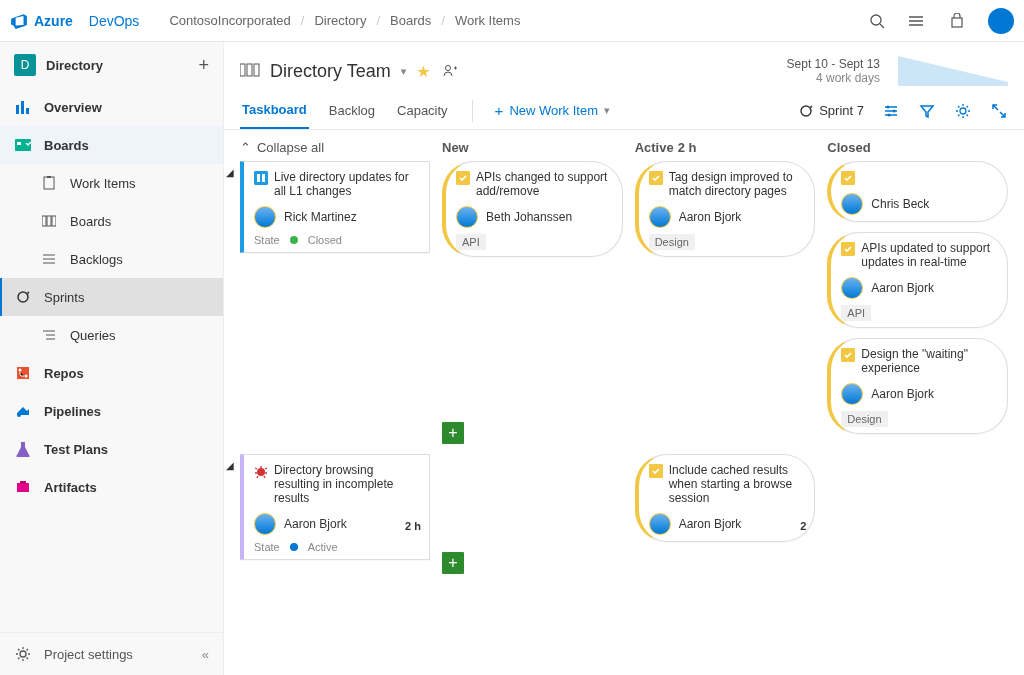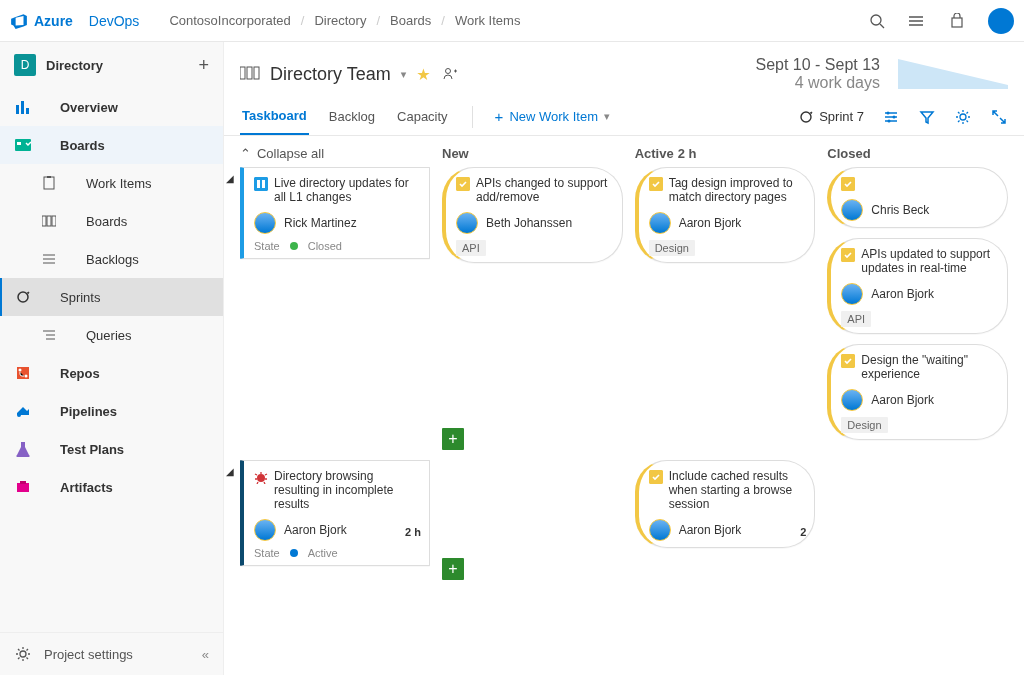--- a/index.html
+++ b/index.html
@@ -11,54 +11,54 @@
 .breadcrumb span.sep { color: #ccc; }
 .top-icons { margin-left: auto; display: flex; align-items: center; gap: 22px; }
 .top-icons .circle-avatar { width: 26px; height: 26px; border-radius: 50%; background: #0078d4; }
 .icon-btn { display: inline-flex; align-items: center; justify-content: center; width: 18px; height: 18px; color: #555; cursor: pointer; }
 .layout { display: flex; height: calc(675px - 42px); }
 .sidebar { width: 224px; background: #f8f8f8; border-right: 1px solid #eee; display: flex; flex-direction: column; }
 .proj-row { display: flex; align-items: center; padding: 12px 14px; gap: 10px; }
 .proj-badge { width: 22px; height: 22px; background: #0a9396; color: #fff; display: flex; align-items: center; justify-content: center; border-radius: 2px; font-size: 12px; }
 .proj-name { font-weight: 700; flex: 1; }
 .plus-icon { color: #555; font-size: 18px; }
-.nav-item { display: flex; align-items: center; gap: 28px; padding: 10px 14px; color: #333; cursor: pointer; }
+.nav-item { display: flex; align-items: center; gap: 12px; padding: 10px 14px; color: #333; cursor: pointer; }
 .nav-item.sub { padding-left: 40px; }
 .nav-item.section { font-weight: 600; }
 .nav-item.selected { background: #e0e0e0; border-left: 2px solid #0078d4; padding-left: 12px; }
 .nav-item.active-section { background: #eef4fa; }
 .nav-icon { width: 18px; height: 18px; display: inline-flex; align-items: center; justify-content: center; }
 .nav-spacer { flex: 1; }
 .footer-row { border-top: 1px solid #eee; padding: 12px 14px; display: flex; align-items: center; gap: 12px; color: #555; }
 .main { flex: 1; display: flex; flex-direction: column; overflow: hidden; justify-content: center; }
 .team-header { display: flex; align-items: center; padding: 14px 16px 6px; gap: 10px; }
 .team-icon { color: #666; }
 .team-name { font-size: 18px; font-weight: 400; }
 .chev { color: #888; font-size: 11px; }
 .star { color: #f2c744; font-size: 16px; }
-.sprint-info { margin-left: auto; text-align: right; color: #888; font-size: 16px; }
+.sprint-info { margin-left: auto; text-align: right; color: #888; font-size: 12px; }
 .sprint-info .dates { color: #555; }
 .burndown { width: 110px; height: 30px; margin-left: 8px; }
 .tabs-row { display: flex; align-items: center; padding: 0 16px; border-bottom: 1px solid #e8e8e8; gap: 18px; }
 .tab { padding: 10px 2px; color: #555; cursor: pointer; }
 .tab.active { color: #0078d4; border-bottom: 2px solid #0078d4; font-weight: 600; }
 .vdiv { width: 1px; height: 22px; background: #e0e0e0; margin: 0 4px; }
 .new-wi { color: #0078d4; display: flex; align-items: center; gap: 6px; cursor: pointer; }
 .tabs-spacer { flex: 1; }
 .icon-blue { color: #0078d4; }
 .sprint-picker { display: flex; align-items: center; gap: 6px; color: #333; }
 .board-area { flex: 1; overflow: auto; background: #fff; }
 .col-headers { display: grid; grid-template-columns: 190px 1fr 1fr 1fr; gap: 12px; padding: 10px 16px 6px; color: #555; font-weight: 600; }
 .col-headers .lh { display: flex; align-items: center; gap: 6px; font-weight: 400; color: #555; }
 .swimlane { display: grid; grid-template-columns: 190px 1fr 1fr 1fr; gap: 12px; padding: 0 16px 10px; }
 .swimlane .pbi { position: relative; }
 .caret { position: absolute; left: -14px; top: 6px; font-size: 10px; color: #333; }
 .card { background: #fff; border: 1px solid #ddd; border-radius: 1px; box-shadow: 0 1px 1px rgba(0,0,0,0.03); padding: 8px 8px 6px 10px; font-size: 12px; margin-bottom: 10px; position: relative; }
 .card.blue { border-left: 4px solid #1d9ce5; }
-.card.red { border-left: 4px solid #0c4a6e; }
+.card.red { border-left: 4px solid #c4b5fd; }
 .card.yellow { border-left: 4px solid #f2c744; border-radius: 32px; }
 .card .title-row { display: flex; align-items: flex-start; gap: 6px; }
 .wi-icon { width: 14px; height: 14px; flex-shrink: 0; margin-top: 1px; border-radius: 1px; }
 .assignee { display: flex; align-items: center; gap: 8px; margin-top: 8px; }
 .avatar { width: 22px; height: 22px; border-radius: 50%; background: linear-gradient(#6bb3f2,#0078d4); border: 1.5px solid #f2c744; }
 .state-row { margin-top: 6px; display: flex; align-items: center; gap: 10px; font-size: 11px; color: #888; }
 .dot { width: 8px; height: 8px; border-radius: 50%; }
 .dot.green { background: #3cb44b; }
 .dot.blue { background: #0078d4; }
 .tag { display: inline-block; background: #f0f0f0; color: #666; padding: 2px 6px; font-size: 11px; margin-top: 6px; border-radius: 1px; }

